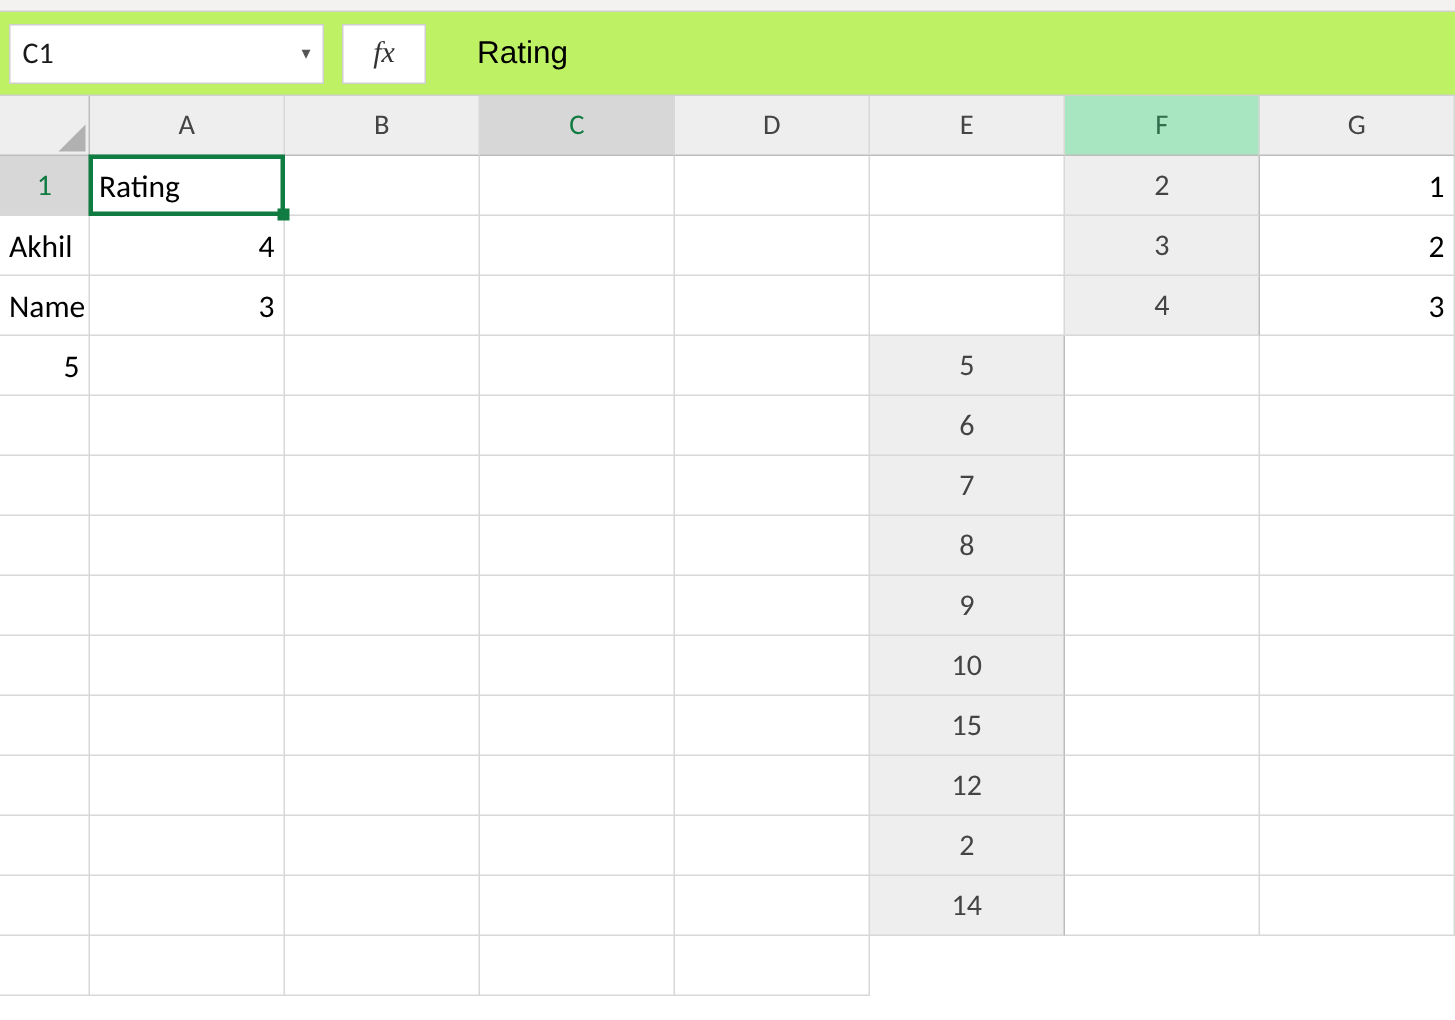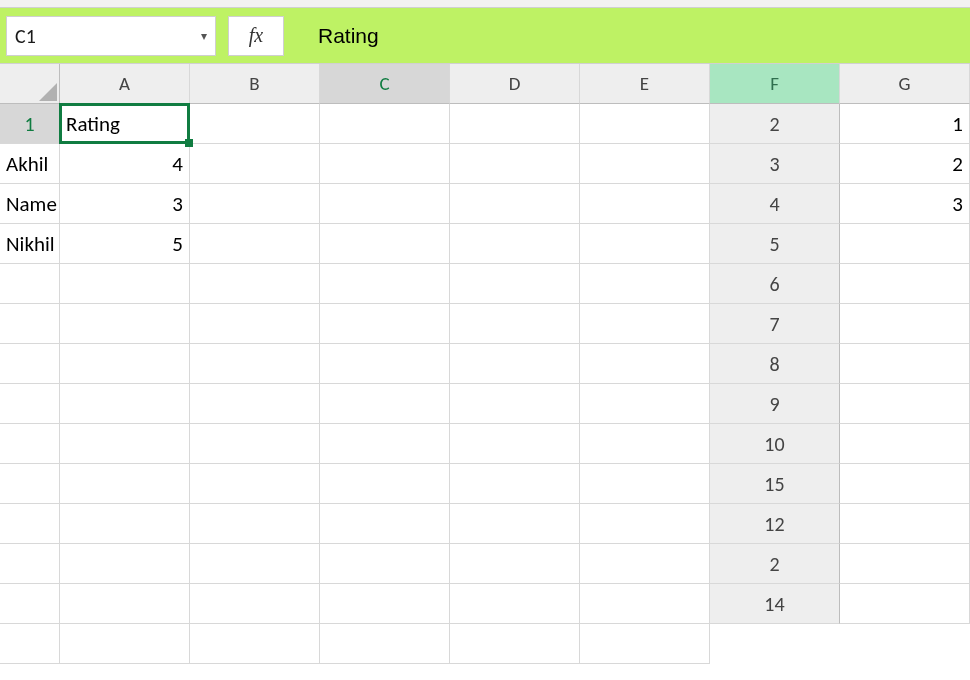--- a/index.html
+++ b/index.html
@@ -208,21 +208,20 @@
       <div class="rowhdr">3</div>
       <div class="cell right">2</div>
       <div class="cell">Name</div>
       <div class="cell right">3</div>
       <div class="cell"></div>
       <div class="cell"></div>
       <div class="cell"></div>
       <div class="cell"></div>
       <div class="rowhdr">4</div>
       <div class="cell right">3</div>
-      <div class="cell">Nikhil</div>
       <div class="cell right">5</div>
       <div class="cell"></div>
       <div class="cell"></div>
       <div class="cell"></div>
       <div class="cell"></div>
       <div class="rowhdr">5</div>
       <div class="cell"></div>
       <div class="cell"></div>
       <div class="cell"></div>
       <div class="cell"></div>

